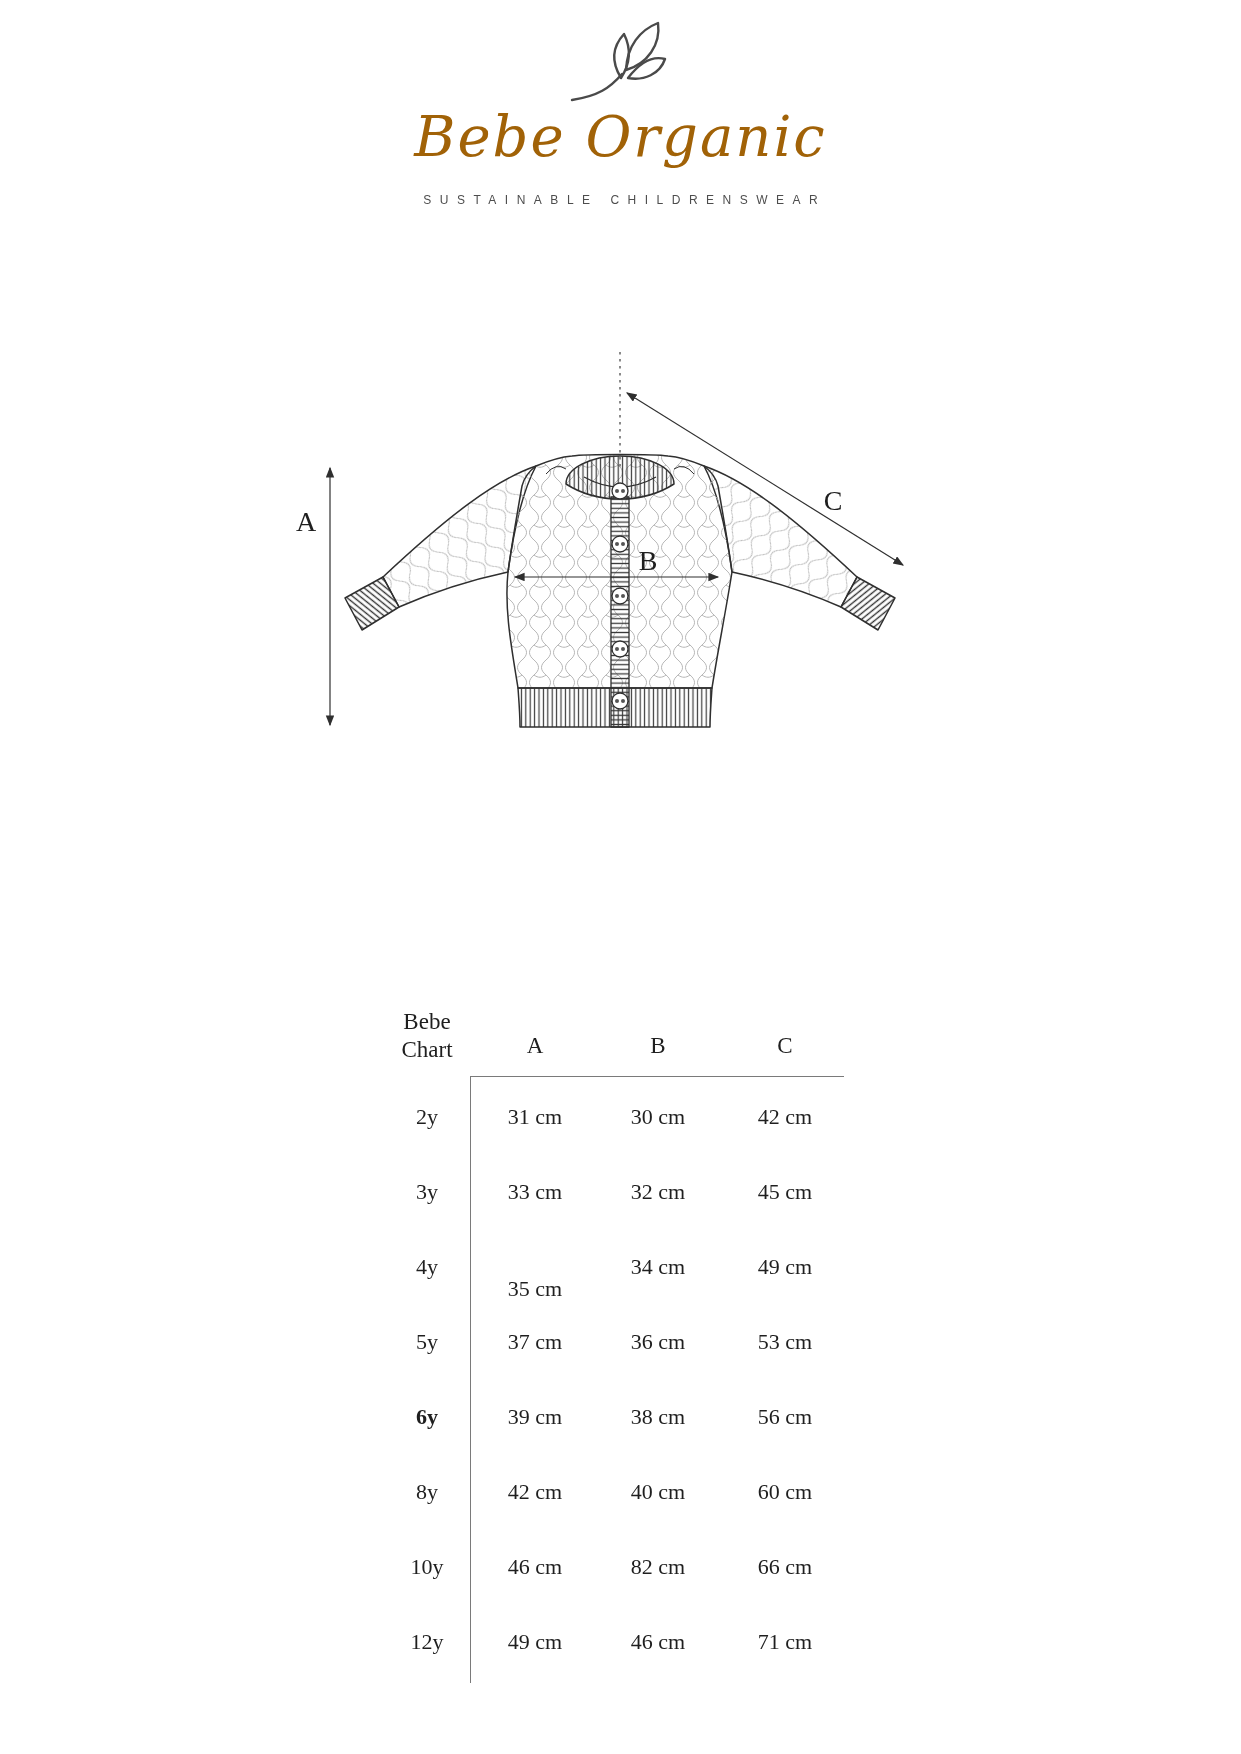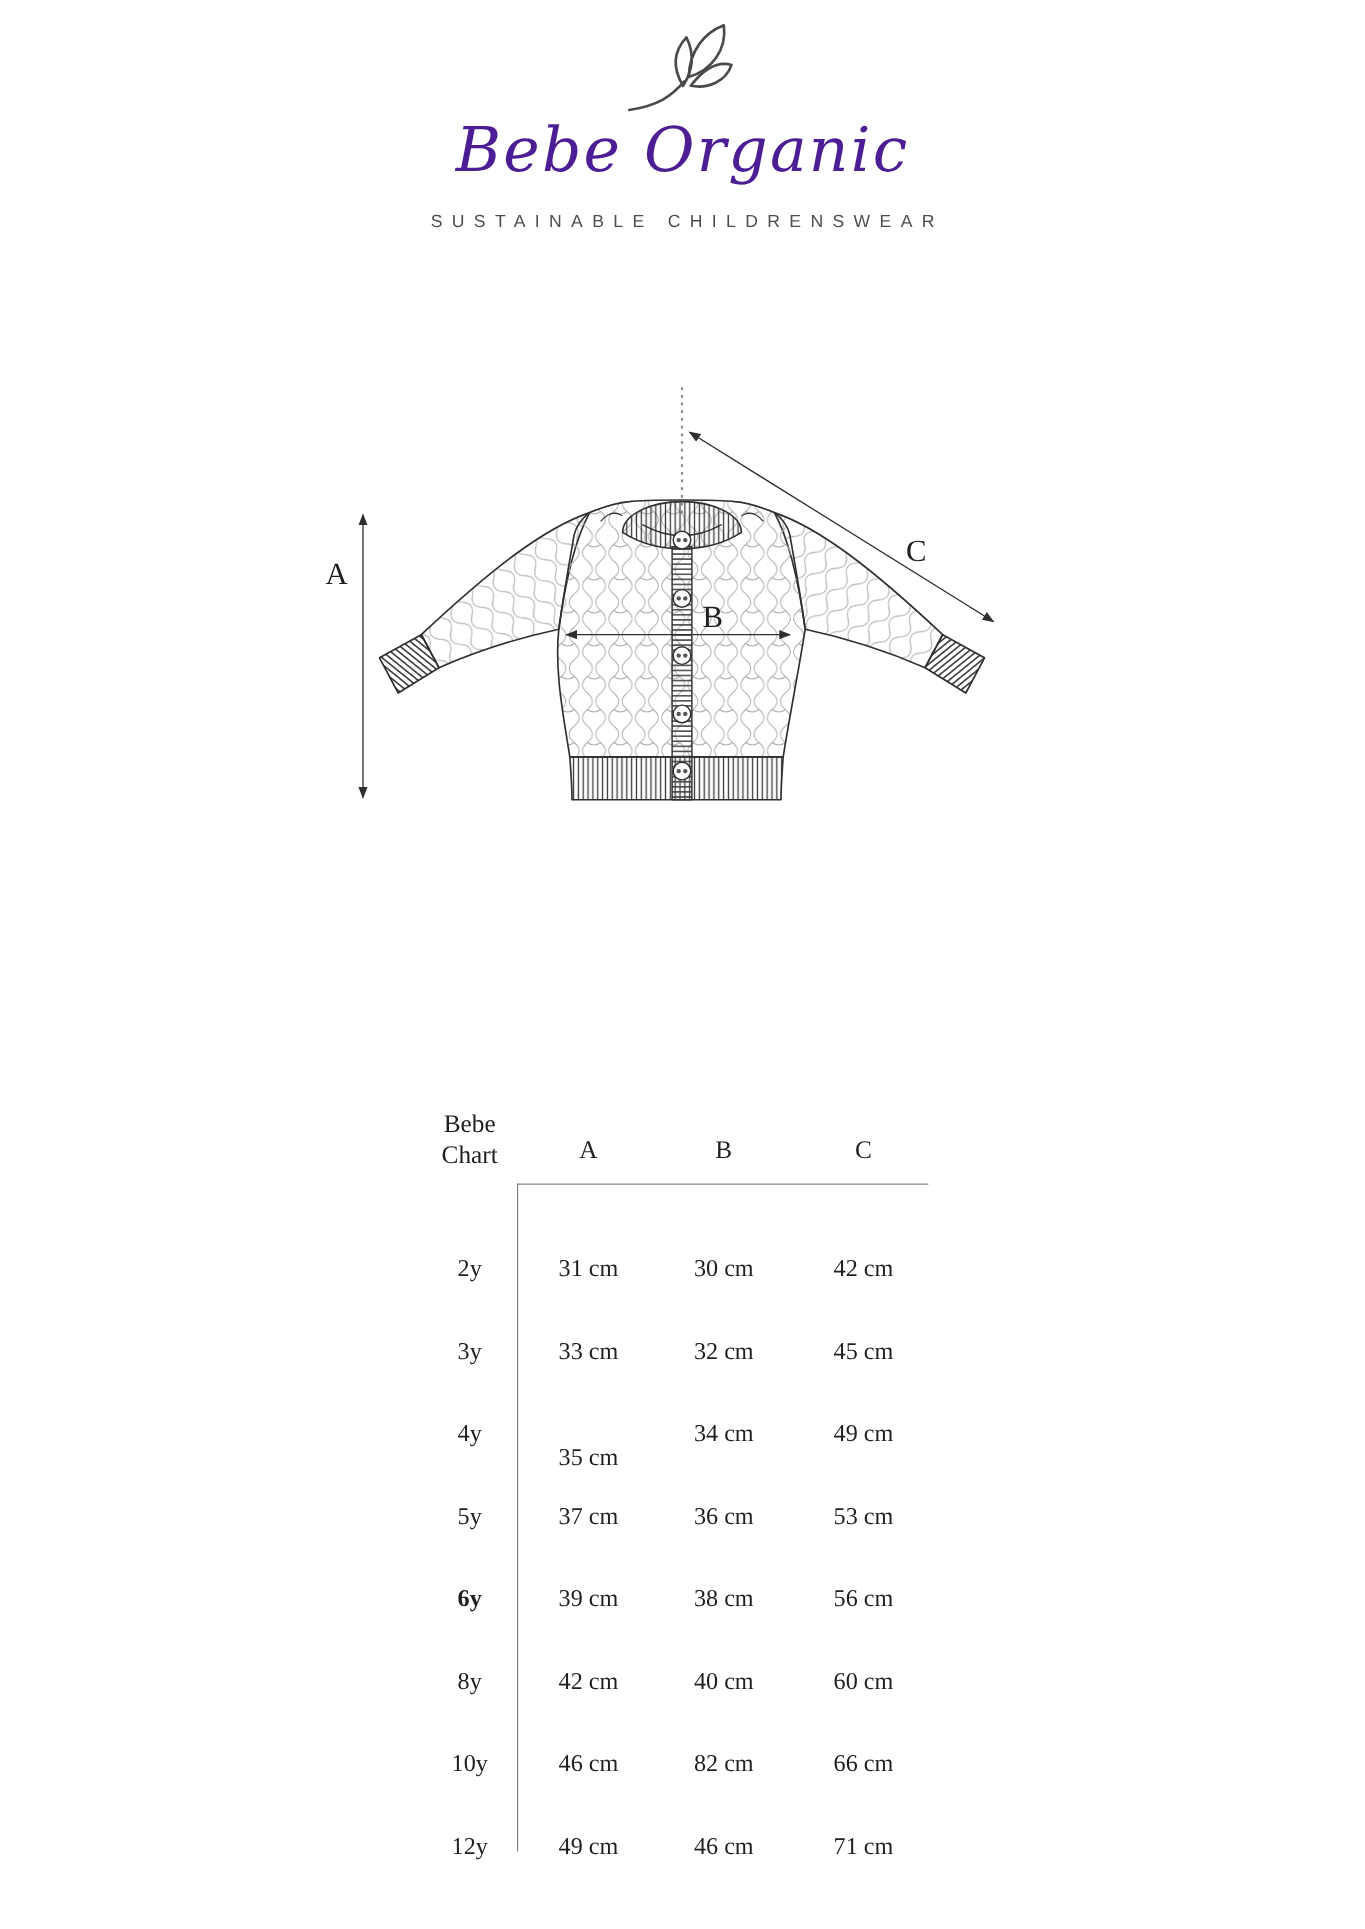--- a/index.html
+++ b/index.html
@@ -2,34 +2,34 @@
 <html><head>
 <meta charset="utf-8">
 <style>
   html,body{margin:0;padding:0;background:#fff;}
   .page{position:relative;width:1241px;height:1754px;background:#ffffff;overflow:hidden;
         font-family:"Liberation Serif", serif;color:#1f1f1f;}
   
   .leaf-svg{position:absolute;left:0;top:0;width:1241px;height:240px;}
   .brand-name{position:absolute;left:0;top:104px;width:1241px;text-align:center;
               font-family:"DejaVu Serif", serif;font-style:italic;font-weight:400;
-              font-size:56px;letter-spacing:2px;color:#4c1d95;}
+              font-size:56px;letter-spacing:2px;color:#a16207;}
   .brand-tagline{position:absolute;left:0;top:193px;width:1241px;text-align:center;
-              font-family:"Liberation Sans", sans-serif;font-size:16px;
+              font-family:"Liberation Sans", sans-serif;font-size:12px;
               letter-spacing:8.5px;text-indent:8.5px;color:#4d4d4d;}
   
   .diagram-svg{position:absolute;left:0;top:0;width:1241px;height:780px;}
   
   .tbl-title{position:absolute;left:382px;top:1008px;width:90px;text-align:center;
              font-size:23px;line-height:28px;}
   .tbl-colhead{position:absolute;width:80px;text-align:center;font-size:23px;top:1033px;}
   .col-a{left:495px;} .col-b{left:618px;} .col-c{left:745px;}
   .rule-h{position:absolute;left:470px;top:1076px;width:374px;height:1px;background:#7a7a7a;}
   .rule-v{position:absolute;left:470px;top:1076px;width:1px;height:607px;background:#7a7a7a;}
-  .cell{position:absolute;width:120px;text-align:center;font-size:22px;line-height:30px;margin-top:36px;}
+  .cell{position:absolute;width:120px;text-align:center;font-size:22px;line-height:30px;}
 </style>
 </head>
 <body>
 
 <div class="page">
 
   <svg class="leaf-svg" viewBox="0 0 1241 240">
     <g fill="none" stroke="#4a4a4a" stroke-width="2.4" stroke-linecap="round" stroke-linejoin="round">
       <path d="M572,100 C598,96 610,88 622,74"></path>
       <path d="M621,78 C610,60 613,46 624,34 C632,50 630,64 621,78 Z"></path>

